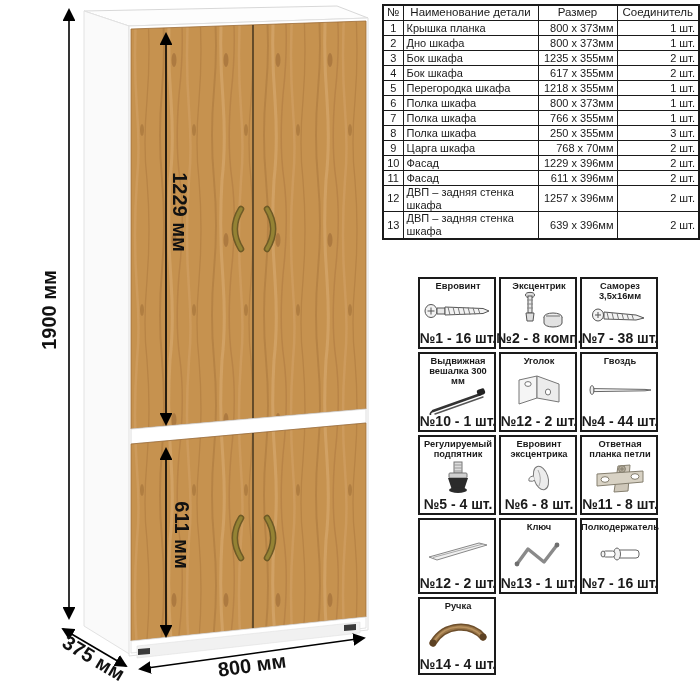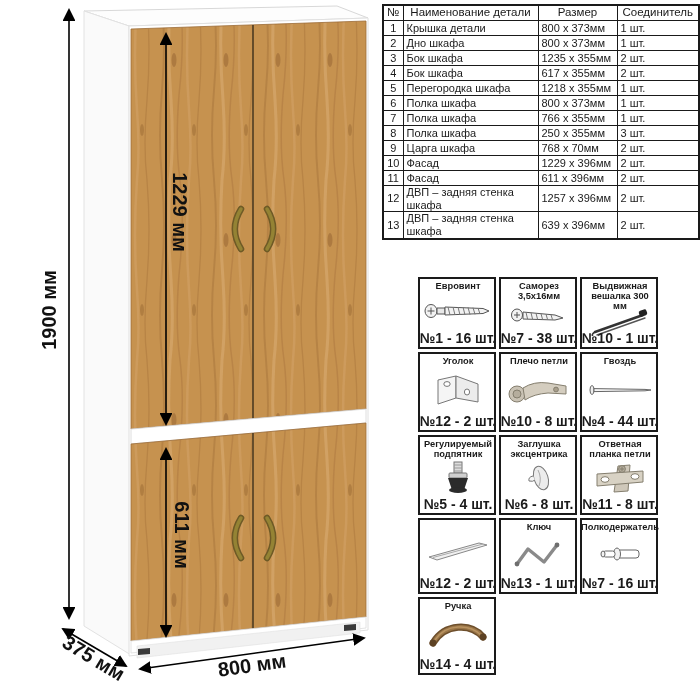--- a/index.html
+++ b/index.html
@@ -9,21 +9,21 @@
   .wardrobe{position:absolute;left:0;top:0;}
   
   table.parts{position:absolute;left:382px;top:4px;width:316px;border-collapse:collapse;
               table-layout:fixed;font-size:11px;border:2px solid #1a1a1a;background:#fff;}
   table.parts th,table.parts td{border:1px solid #1a1a1a;padding:0 3px;line-height:1.15;
               overflow:hidden;}
   table.parts th{font-weight:normal;font-size:11.5px;height:14px;text-align:center;}
   table.parts td{height:14px;}
   td.c-num{text-align:center;padding:0 1px;}
   td.c-name{text-align:left;}
-  td.c-size,td.c-qty{text-align:left;white-space:nowrap;}
+  td.c-size,td.c-qty{text-align:right;white-space:nowrap;}
   col.w-num{width:20px;} col.w-name{width:135px;} col.w-size{width:79px;} col.w-qty{width:82px;}
   
   .hw-grid{position:absolute;left:418px;top:277px;display:grid;
            grid-template-columns:78px 78px 78px;grid-template-rows:72px 80px 80px 76px 78px;
            gap:3px;}
   .hw-cell{border:2px solid #1a1a1a;background:#fff;box-sizing:border-box;
            display:flex;flex-direction:column;align-items:center;justify-content:space-between;
            padding:2px 1px 1px 3px;}
   .hw-title{font-weight:bold;font-size:9.3px;line-height:1.08;text-align:center;}
   .hw-count{font-weight:bold;font-size:14px;white-space:nowrap;}
@@ -120,21 +120,21 @@
       <tr>
         <th>№</th>
         <th>Наименование детали</th>
         <th>Размер</th>
         <th>Соединитель</th>
       </tr>
     </thead>
     <tbody>
       <tr>
           <td class="c-num">1</td>
-          <td class="c-name">Крышка детали</td>
+          <td class="c-name">Крышка планка</td>
           <td class="c-size">800 x 373мм</td>
           <td class="c-qty">1 шт.</td>
         </tr>
       <tr>
           <td class="c-num">2</td>
           <td class="c-name">Дно шкафа</td>
           <td class="c-size">800 x 373мм</td>
           <td class="c-qty">1 шт.</td>
         </tr>
       <tr>
@@ -215,20 +215,35 @@
           <ellipse cx="8" cy="13" rx="6" ry="6.5" fill="#f2f2f2" stroke="#555"></ellipse>
           <path d="M4.5,13 h7 M8,9.5 v7" stroke="#555" fill="none"></path>
           <path d="M14,10 h8 v6 h-8 z" fill="#e8e8e8" stroke="#555"></path>
           <path d="M22,9 L60,10.5 L66,13 L60,15.5 L22,17 Z" fill="#f2f2f2" stroke="#555"></path>
           <path d="M25,9 l2,8 M30,9 l2,8 M35,9 l2,8 M40,9 l2,8 M45,9.3 l2,7.4 M50,9.6 l2,6.8 M55,10 l2,6" stroke="#777" fill="none"></path>
         </svg>
       </div>
       <div class="hw-count">№1 - 16 шт.</div>
     </div>
 
+    <div class="hw-cell">
+      <div class="hw-title">Эксцентрик</div>
+      <div class="hw-icon">
+        <svg width="70" height="40" viewBox="0 0 70 40">
+          <ellipse cx="26" cy="4" rx="4.5" ry="2.6" fill="#ddd" stroke="#555"></ellipse>
+          <rect x="24" y="5" width="4" height="17" fill="#e8e8e8" stroke="#555"></rect>
+          <path d="M23,9 h6 M23,13 h6 M23,17 h6" stroke="#888"></path>
+          <path d="M22,22 h8 l-1,8 h-6 z" fill="#ddd" stroke="#555"></path>
+          <ellipse cx="49" cy="26" rx="9" ry="4" fill="#eee" stroke="#555"></ellipse>
+          <path d="M40,26 v6 a9,4 0 0 0 18,0 v-6" fill="#e2e2e2" stroke="#555"></path>
+          <path d="M42,25 h14" stroke="#666"></path>
+        </svg>
+      </div>
+      <div class="hw-count">№2 - 8 комп.</div>
+    </div>
 
     <div class="hw-cell">
       <div class="hw-title">Саморез 3,5х16мм</div>
       <div class="hw-icon">
         <svg width="64" height="24" viewBox="0 0 64 24">
           <ellipse cx="10" cy="11" rx="5.5" ry="6" fill="#f2f2f2" stroke="#555"></ellipse>
           <path d="M7,11 h6 M10,8 v6" stroke="#555" fill="none"></path>
           <path d="M16,8 L48,11 L56,14 L48,16 L16,15 Z" fill="#f2f2f2" stroke="#555"></path>
           <path d="M19,8.3 l1.6,6.8 M24,8.7 l1.6,6.6 M29,9.2 l1.6,6.2 M34,9.7 l1.6,5.8 M39,10.2 l1.6,5.4 M44,10.8 l1.5,4.8" stroke="#777" fill="none"></path>
         </svg>
@@ -255,32 +270,20 @@
         <svg width="64" height="36" viewBox="0 0 64 36">
           <polygon points="12,8 30,4 30,26 12,32" fill="#f5f5f5" stroke="#777"></polygon>
           <ellipse cx="21" cy="12" rx="3.2" ry="2.4" fill="#fff" stroke="#777"></ellipse>
           <polygon points="30,4 52,12 52,30 30,26" fill="#ececec" stroke="#777"></polygon>
           <ellipse cx="41" cy="20" rx="2.6" ry="3" fill="#fff" stroke="#777"></ellipse>
         </svg>
       </div>
       <div class="hw-count">№12 - 2 шт.</div>
     </div>
 
-    <div class="hw-cell">
-      <div class="hw-title">Плечо петли</div>
-      <div class="hw-icon">
-        <svg width="70" height="32" viewBox="0 0 70 32">
-          <circle cx="13" cy="20" r="8" fill="#c9c2b4" stroke="#847e6e"></circle>
-          <circle cx="13" cy="20" r="4" fill="#b5ad9d" stroke="#847e6e"></circle>
-          <path d="M19,14 Q30,7 44,9 L62,12 L62,20 L44,19 Q30,20 21,26 Z" fill="#d4cdbf" stroke="#847e6e"></path>
-          <circle cx="52" cy="15.5" r="2.4" fill="#a99f8c" stroke="#847e6e"></circle>
-        </svg>
-      </div>
-      <div class="hw-count">№10 - 8 шт.</div>
-    </div>
 
     <div class="hw-cell">
       <div class="hw-title">Гвоздь</div>
       <div class="hw-icon">
         <svg width="70" height="18" viewBox="0 0 70 18">
           <ellipse cx="7" cy="9" rx="2" ry="4.5" fill="#eee" stroke="#666"></ellipse>
           <path d="M9,7.6 L60,8.4 L66,9 L60,9.8 L9,10.6 Z" fill="#f5f5f5" stroke="#666"></path>
         </svg>
       </div>
       <div class="hw-count">№4 - 44 шт.</div>
@@ -294,21 +297,21 @@
           <path d="M21,5 h8 M21,8 h8 M21,11 h8" stroke="#999"></path>
           <rect x="16" y="13" width="18" height="5" rx="1" fill="#cfcfcf" stroke="#777"></rect>
           <path d="M15,18 L35,18 L31,30 L19,30 Z" fill="#2b2b2b"></path>
           <ellipse cx="25" cy="30" rx="9" ry="3" fill="#2b2b2b"></ellipse>
         </svg>
       </div>
       <div class="hw-count">№5 - 4 шт.</div>
     </div>
 
     <div class="hw-cell">
-      <div class="hw-title">Заглушка эксцентрика</div>
+      <div class="hw-title">Евровинт эксцентрика</div>
       <div class="hw-icon">
         <svg width="44" height="36" viewBox="0 0 44 36">
           <ellipse cx="24" cy="18" rx="7" ry="12" transform="rotate(-18 24 18)" fill="#ececec" stroke="#777"></ellipse>
           <path d="M16,16 q-5,1 -4,5 q4,1 6,-1" fill="#f5f5f5" stroke="#777"></path>
           <path d="M21,10 q4,8 1,16" fill="none" stroke="#aaa"></path>
         </svg>
       </div>
       <div class="hw-count">№6 - 8 шт.</div>
     </div>
 

